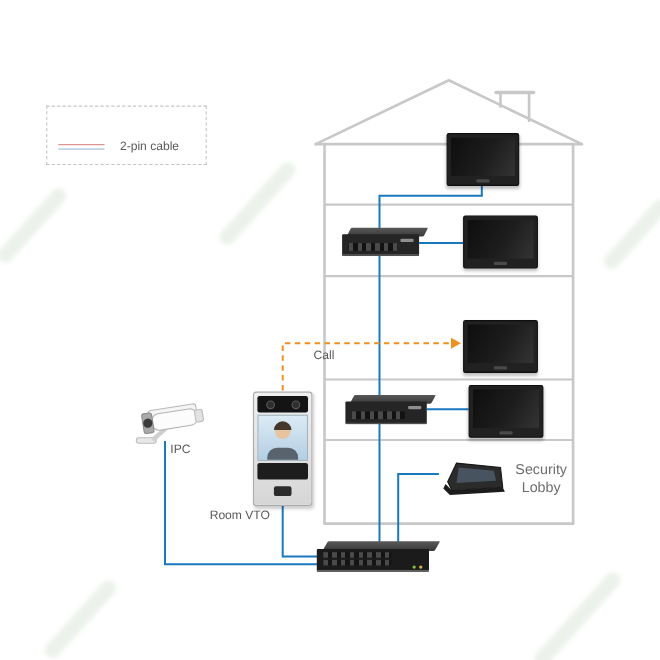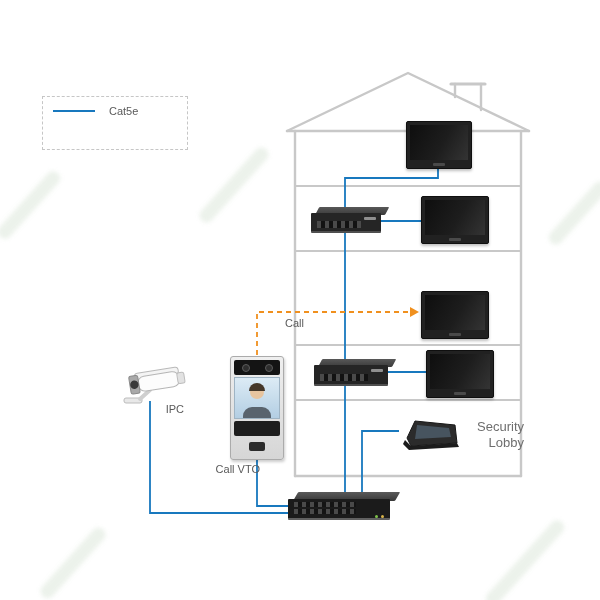--- a/index.html
+++ b/index.html
@@ -21,22 +21,22 @@
           border:1px dashed #c6c6c6;box-sizing:border-box}
   .lg-row{position:absolute;left:10px;right:6px;height:20px;display:flex;align-items:center}
   .lg-row.r1{top:4px}.lg-row.r2{top:26px}
   .lg-line{width:42px;height:0;border-top:2px solid var(--cat5e-blue,#1878be)}
   .lg-pair{width:42px;display:block}
   .lg-pair i{display:block;height:0;border-top:1.5px solid var(--two-pin-red,#dd8888)}
   .lg-pair i+i{border-top-color:var(--two-pin-blue,#9db9dc);margin-top:3px}
   .lg-text{margin-left:14px;font-size:11px;color:var(--label-gray,#5a5a5a)}
 
   
-  .lbl{position:absolute;font-size:11px;color:var(--label-gray,#5a5a5a);text-align:right}
-  .secroom{position:absolute;font-size:13px;line-height:16px;color:#6e6e6e;text-align:right}
+  .lbl{position:absolute;font-size:11px;color:var(--label-gray,#5a5a5a);text-align:center}
+  .secroom{position:absolute;font-size:13px;line-height:16px;color:#6e6e6e;text-align:center}
 
   
   .mon{position:absolute;width:66px;height:46px;background:#212121;border:1px solid #0f0f0f;
        border-radius:2px;box-shadow:0 2px 3px rgba(0,0,0,.25)}
   .mon .scr{position:absolute;left:3px;right:3px;top:3px;bottom:8px;
             background:linear-gradient(120deg,#0e0e0e 0%,#1d1d1d 55%,#343434 100%)}
   .mon::after{content:"";position:absolute;left:50%;bottom:2px;width:12px;height:3px;
               margin-left:-6px;background:#4a4a4a;border-radius:1px}
 
   
@@ -128,23 +128,26 @@
       <path d="M150,401 L150,513 L290,513"></path>
     </g>
 
     <g class="call">
       <path d="M257,355 L257,312 L410,312"></path>
       <polygon points="410,307 419,312 410,317"></polygon>
     </g>
   </svg>
 
   <div class="legend">
-    <div class="lg-row r1">
-      <span class="lg-line"></span>
-      <span class="lg-text">Cat5e</span>
+    <div class="lg-row r2">
+      <span class="lg-pair">
+          <i></i>
+          <i></i>
+        </span>
+      <span class="lg-text">2-pin cable</span>
     </div>
   </div>
 
   <div class="mon" style="left:406px;top:121px;width:64px">
       <div class="scr"></div>
     </div>
   <div class="mon" style="left:421px;top:196px">
       <div class="scr"></div>
     </div>
   <div class="mon" style="left:421px;top:291px">
@@ -206,19 +209,19 @@
   </svg>
 
   <svg class="dev" style="left:399px;top:416px" width="64" height="34" viewBox="0 0 64 34">
     <path d="M8,22 L16,5 L56,9 L58,27 L12,30 Z" fill="#2b2b2b" stroke="#171717"></path>
     <path d="M18,9 L50,12 L52,21 L16,23 Z" fill="#47545f"></path>
     <path d="M6,24 L12,30 L58,27 L60,31 L10,34 L4,28 Z" fill="#1c1c1c"></path>
   </svg>
 
   <div class="lbl" style="left:264px;top:317px;width:40px;text-align:right">Call</div>
   <div class="lbl" style="left:144px;top:403px;width:40px">IPC</div>
-  <div class="lbl" style="left:176px;top:463px;width:84px">Call VTO</div>
+  <div class="lbl" style="left:176px;top:463px;width:84px">Room VTO</div>
   <div class="secroom" style="left:460px;top:419px;width:64px">
     <div>Security</div>
     <div>Lobby</div>
   </div>
 
 </div>
 
 </body></html>

